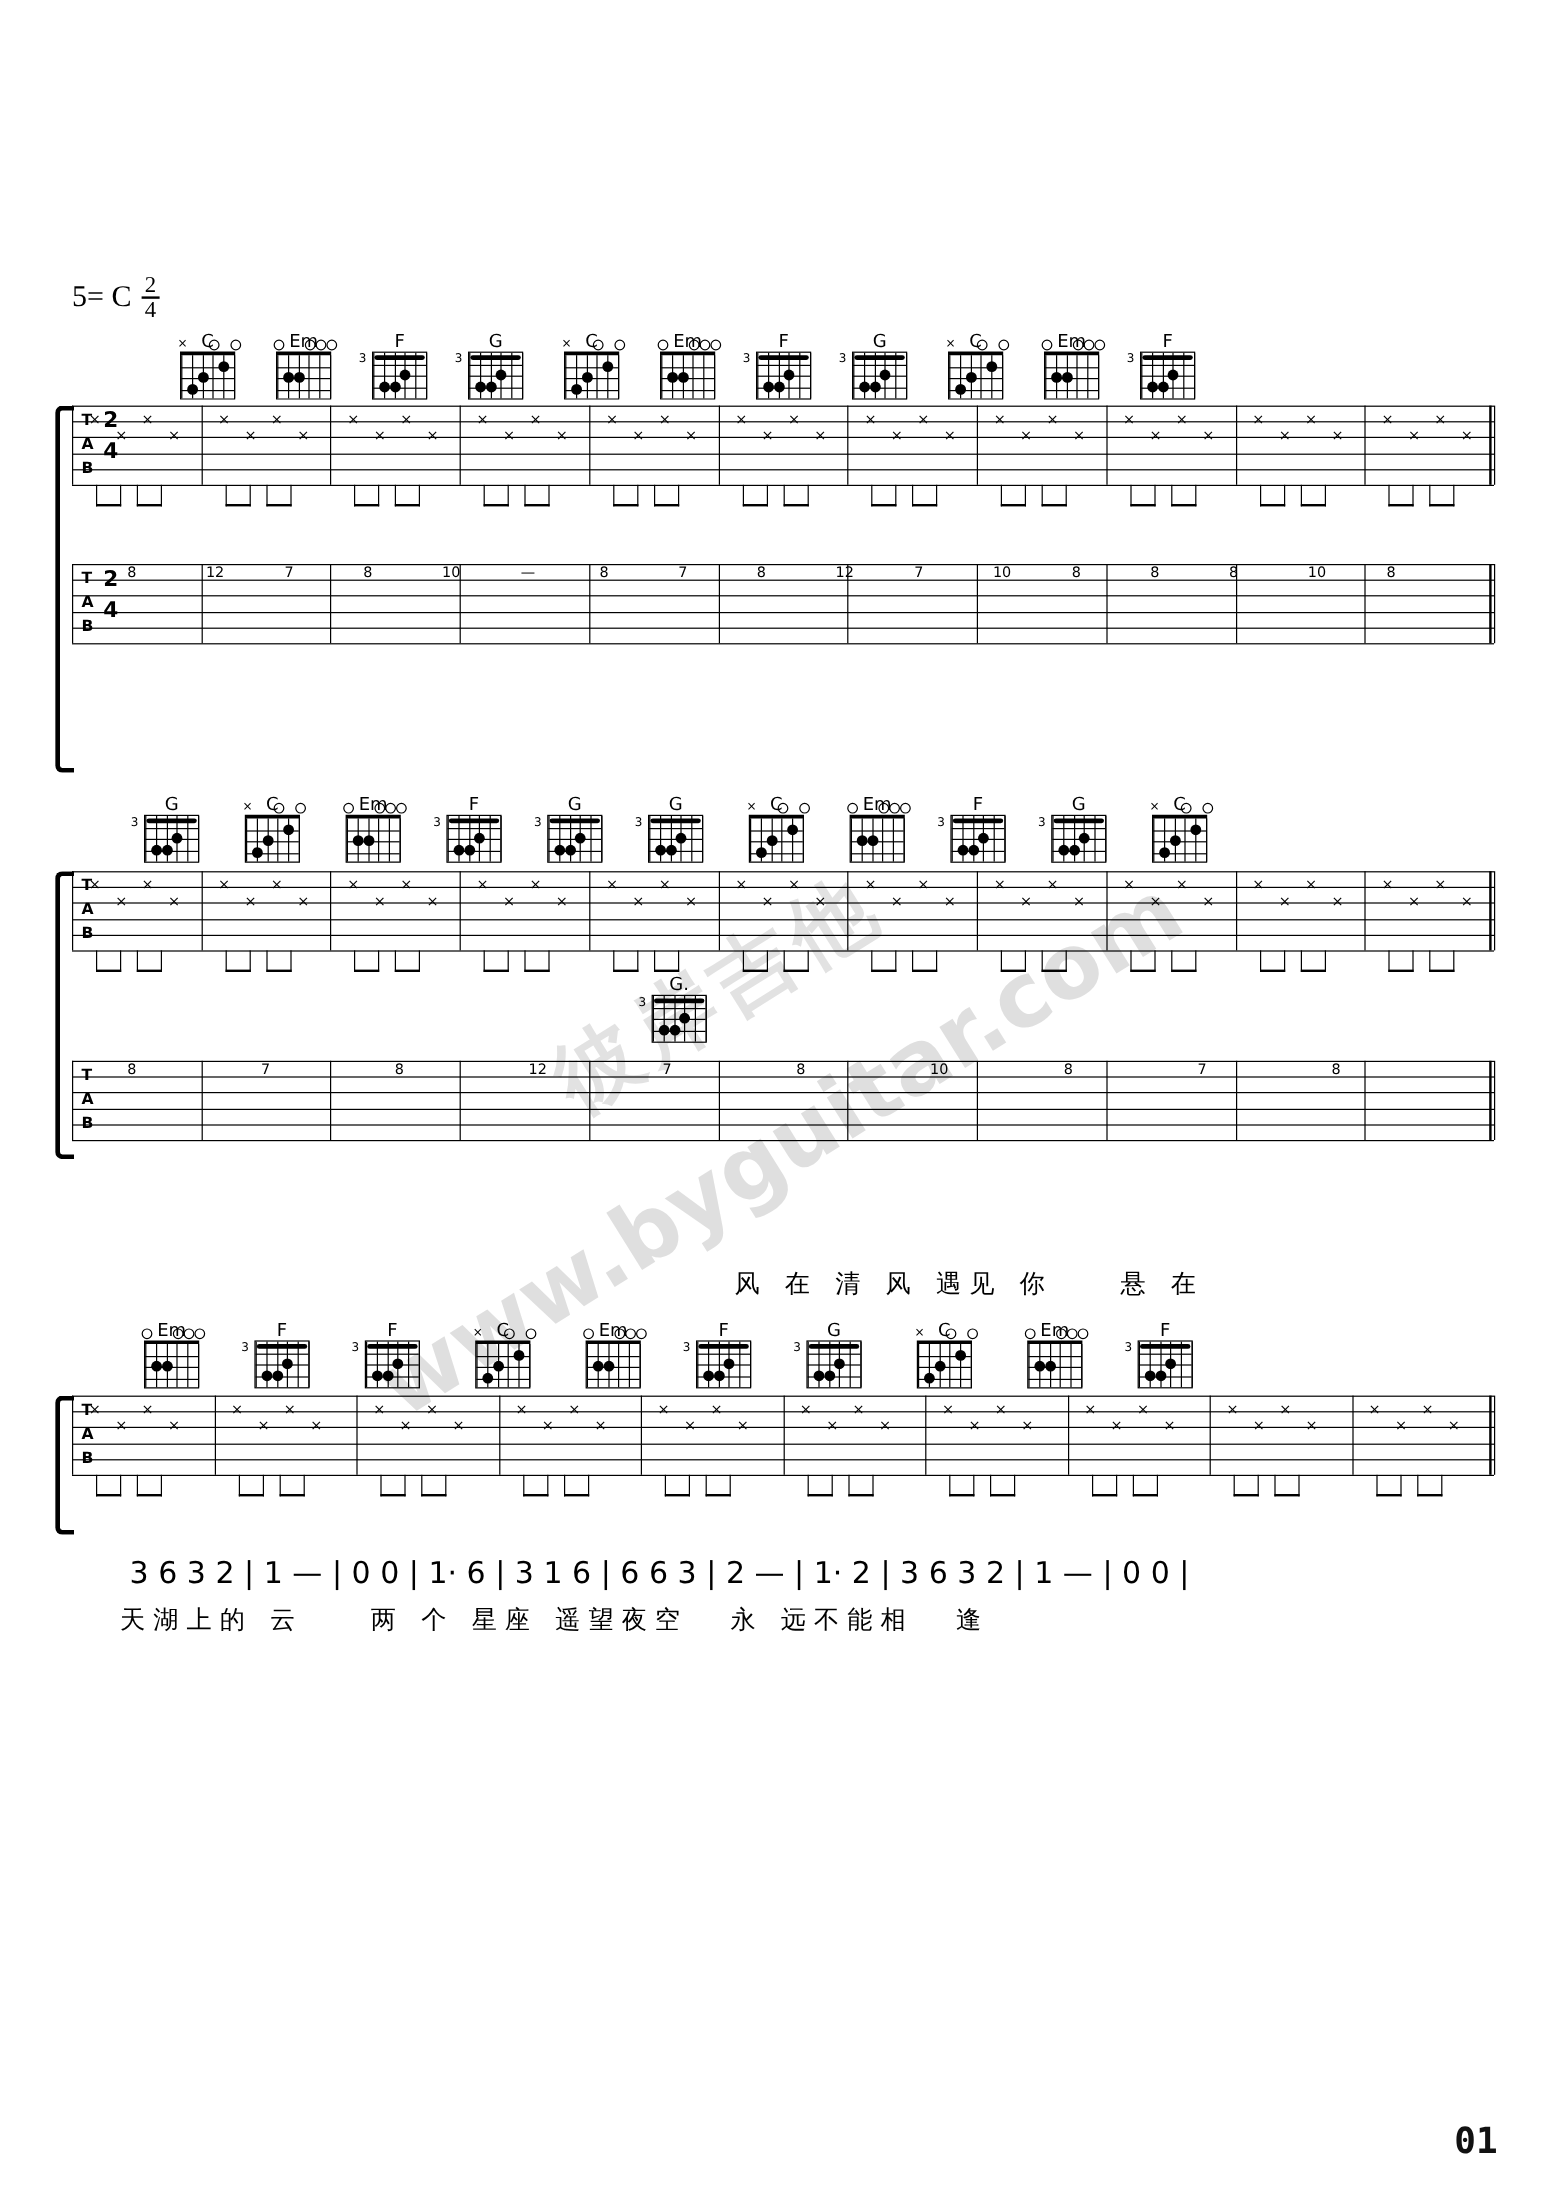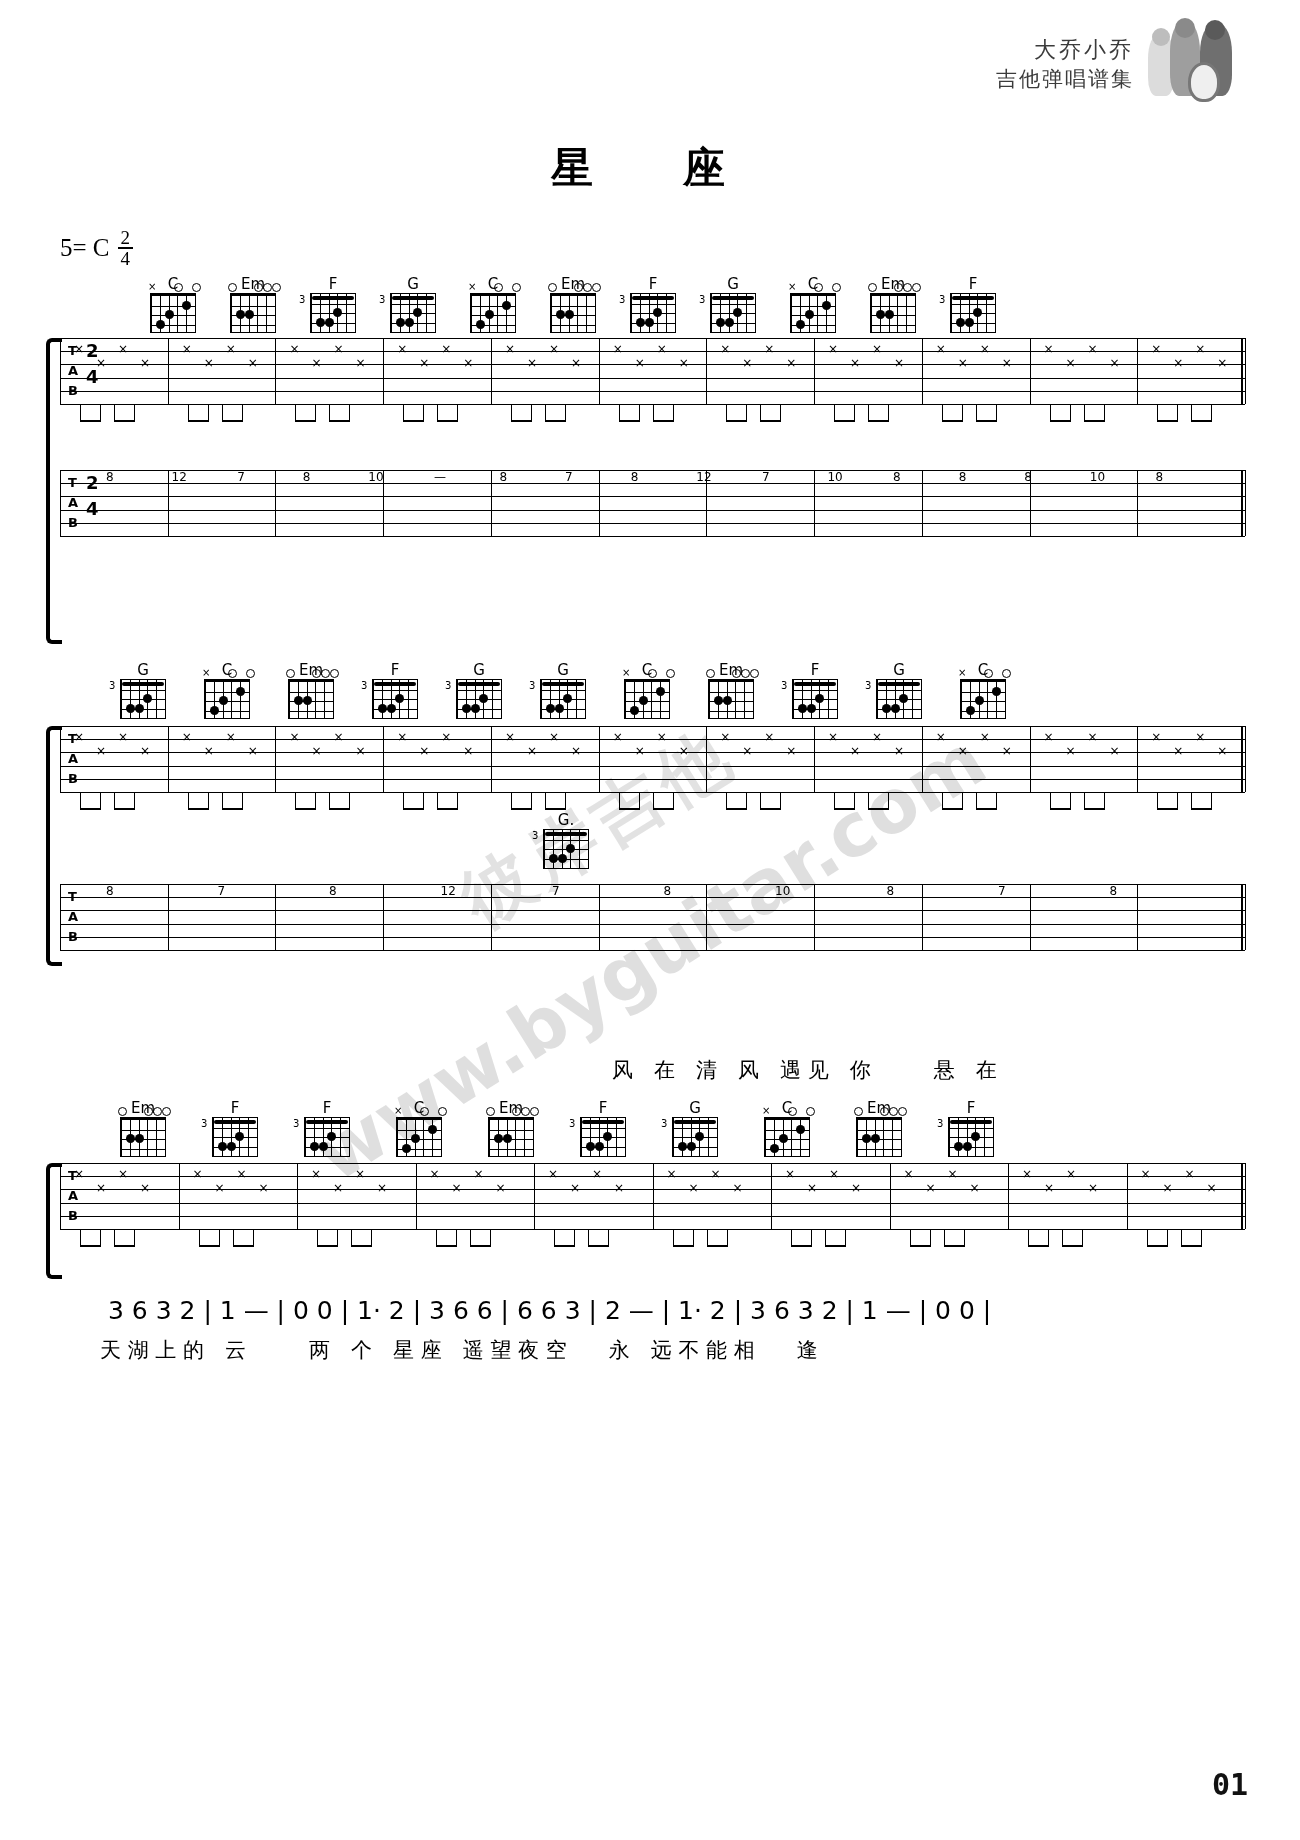--- a/index.html
+++ b/index.html
@@ -114,37 +114,21 @@
     font-size:30px; font-weight:bold;
     font-family:"DejaVu Sans Mono", monospace;
     color:#111;
   }
 </style>
 </head>
 <body>
 
 <div class="page">
 
-  <div class="logo">
-    <div class="logo-text">
-      <div class="l1">大乔小乔</div>
-      <div class="l2">吉他弹唱谱集</div>
-    </div>
-    <div class="logo-img">
-      <div class="fig a"></div>
-        <div class="head a"></div>
-      <div class="fig b"></div>
-        <div class="head b"></div>
-      <div class="fig c"></div>
-        <div class="head c"></div>
-      <div class="guitar"></div>
-    </div>
-  </div>
-
-  <div class="title">星　座</div>
+
 
   <div class="keysig">
     <span>5= C</span>
     <span class="frac">
       <span class="num">2</span>
       <span class="den">4</span>
     </span>
   </div>
 
 
@@ -1290,18 +1274,18 @@
         <div class="xmark" style="left: 1146.5px; top: 18px;">×</div>
         <div class="stem" style="left: 1086.5px; top: 66px; height: 18px;"></div>
         <div class="stem" style="left: 1106.5px; top: 66px; height: 18px;"></div>
         <div class="beam" style="left: 1086.5px; top: 82px; width: 21px;"></div>
         <div class="stem" style="left: 1120.5px; top: 66px; height: 18px;"></div>
         <div class="stem" style="left: 1140.5px; top: 66px; height: 18px;"></div>
         <div class="beam" style="left: 1120.5px; top: 82px; width: 21px;"></div>
       </div>
     </div>
 
-  <div class="numline" style="left:108px; top:1296px;">3 6 3 2 | 1  —  | 0  0 | 1·  2 | 3  6 6 | 6 6  3 | 2  —  | 1·  2 | 3 6 3 2 | 1  —  | 0 0 |</div>
+  <div class="numline" style="left:108px; top:1296px;">3 6 3 2 | 1  —  | 0  0 | 1·  6 | 3  1 6 | 6 6  3 | 2  —  | 1·  2 | 3 6 3 2 | 1  —  | 0 0 |</div>
   <div class="lyricline" style="left:100px; top:1336px;">天 湖 上 的　云　　　两　个　星 座　遥 望 夜 空　　永　远 不 能 相　　逢</div>
 
   <div class="pagenum">01</div>
 
 </div>
 
 </body></html>

